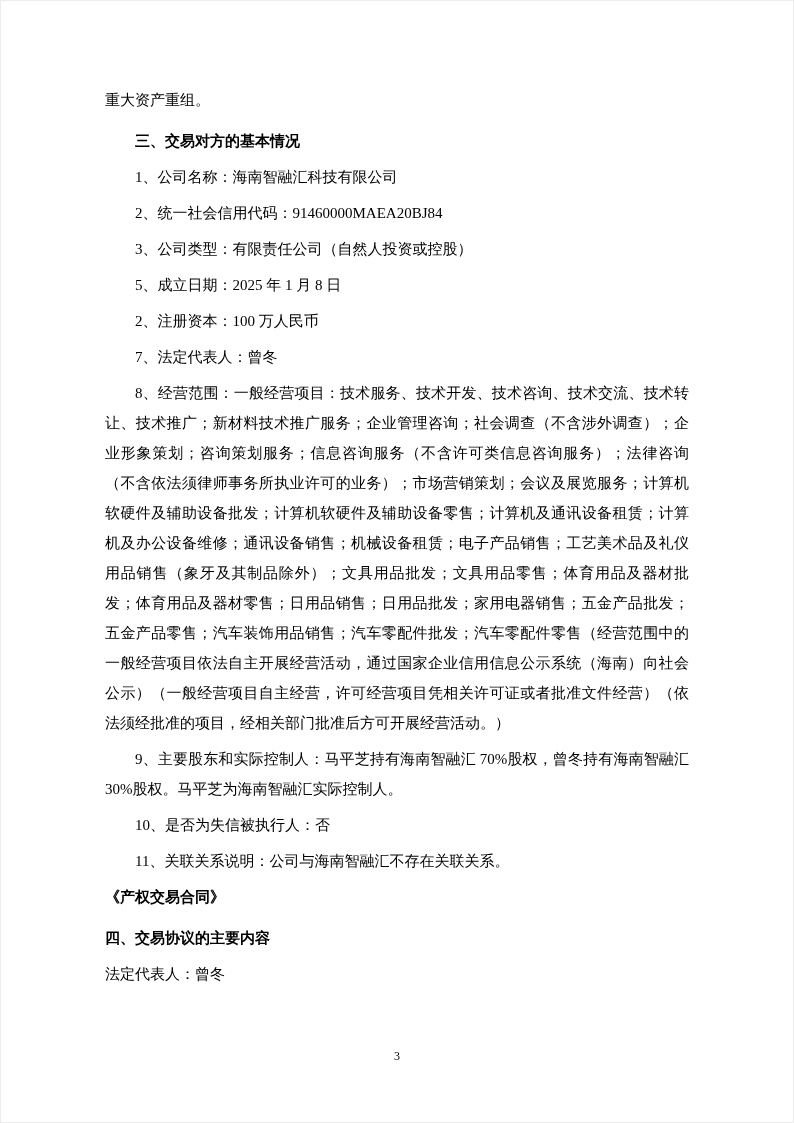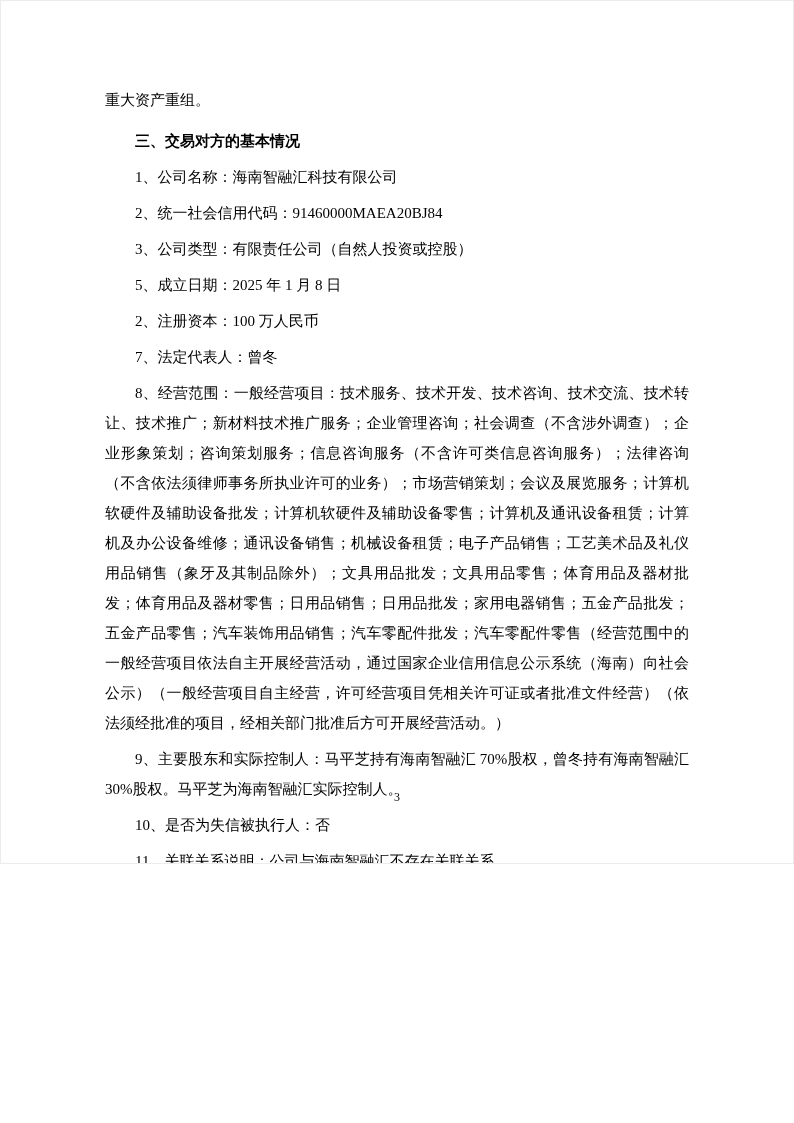--- a/index.html
+++ b/index.html
@@ -4,21 +4,21 @@
 <style>
   * { margin: 0; padding: 0; box-sizing: border-box; }
   html, body { background: #ffffff; }
   body {
     font-family: "Liberation Serif", "DejaVu Serif", serif;
     color: #000;
   }
   .page {
     position: relative;
     width: 794px;
-    height: 864px;
+    height: 1123px;
     margin: 0 auto;
     background: #ffffff;
     border: 1px solid #ececec;
     padding: 84px 104px 68px 104px;
     overflow: hidden;
   }
   .para {
     font-size: 15px;
     line-height: 30px;
     text-align: justify;

